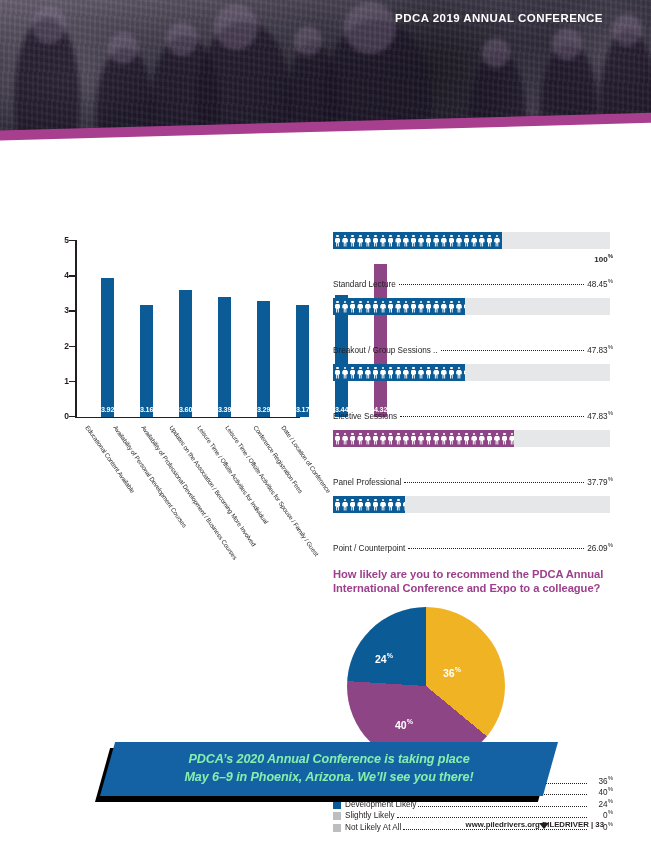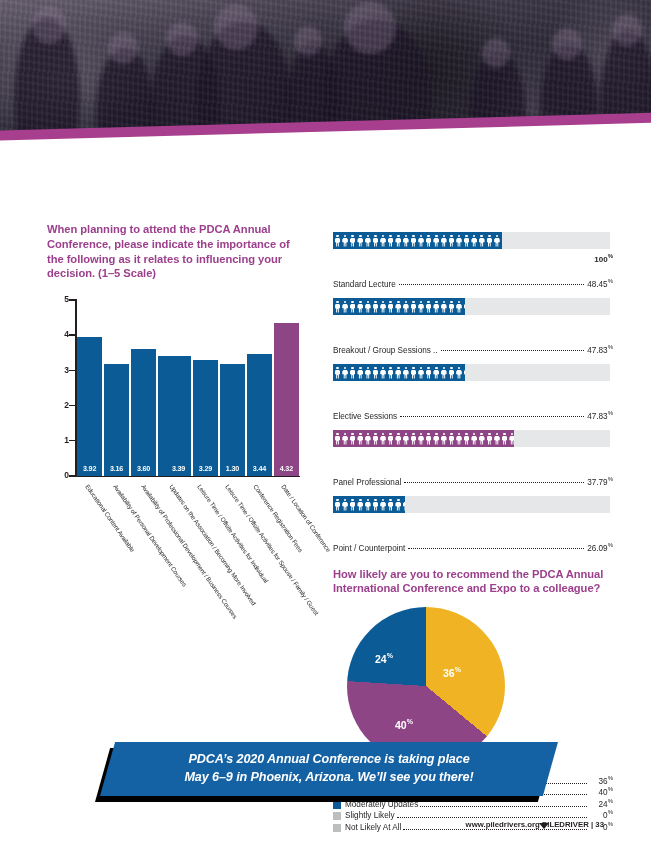--- a/index.html
+++ b/index.html
@@ -112,21 +112,21 @@
   }
   .bars {
     position: absolute; left: 30px; bottom: 28px;
     width: 222px; height: 177px;
     display: flex; align-items: flex-end; gap: 1.8px;
   }
   .bar {
     flex: 1 1 0;
     background: #0b5c96;
     position: relative;
-    display: flex; align-items: flex-end; justify-content: center;
+    display: flex; align-items: flex-end; justify-content: flex-end; margin-left: 24px;
   }
   .bar.accent { background: #8e4585; }
   .bar-val {
     color: #ffffff; font-size: 7.2px; font-weight: bold;
     padding-bottom: 3px; letter-spacing: -.2px;
   }
   .xlabels {
     position: absolute; left: 30px; top: 180px;
     width: 222px; height: 0;
     display: flex; gap: 1.8px;
@@ -246,21 +246,21 @@
   }
   .banner {
     position: absolute; left: 5px; top: 0;
     width: 458px; height: 54px;
     background: #1462a4;
     clip-path: polygon(3.3% 0%, 100% 0%, 96.7% 100%, 0% 100%);
     display: flex; flex-direction: column;
     align-items: center; justify-content: center;
   }
   .banner-line {
-    color: #ffffff;
+    color: #86efac;
     font-size: 12.6px;
     font-weight: bold;
     font-style: italic;
     line-height: 1.42;
     letter-spacing: -.1px;
   }
 
   .footer {
     position: absolute; right: 47px; top: 820px;
     font-size: 7.8px; font-weight: bold; color: #231f20;
@@ -287,24 +287,24 @@
     <div class="fig" style="left:470px; top:52px;  width:56px;  height:116px;"></div>
     <div class="fig-head" style="left:482px; top:38px; width:28px; height:30px;"></div>
     <div class="fig" style="left:540px; top:44px;  width:58px;  height:124px;"></div>
     <div class="fig-head" style="left:552px; top:28px; width:30px; height:32px;"></div>
     <div class="fig" style="left:600px; top:30px;  width:56px;  height:138px;"></div>
     <div class="fig-head" style="left:612px; top:14px; width:30px; height:32px;"></div>
   </div>
   <div class="photo-grain"></div>
   <div class="stripe"></div>
   <div class="stripe-mask"></div>
+  <div class="header-title">PDCA 2019 ANNUAL CONFERENCE</div>
 </div>
 
 <div class="col-left">
-  <div class="q-title">When planning to attend the PDCA Annual Conference, please indicate the importance of the following as it relates to influencing your decision. (1–5 Scale)</div>
 
   <div class="barchart">
     <div class="axis-y-line"></div>
     <div class="axis-x-line"></div>
 
     <div class="ytick" style="top:0px;"></div>
     <div class="ytick" style="top:35.2px;"></div>
     <div class="ytick" style="top:70.4px;"></div>
     <div class="ytick" style="top:105.6px;"></div>
     <div class="ytick" style="top:140.8px;"></div>
@@ -320,28 +320,28 @@
     <div class="bars">
       <div class="bar" style="height: 78.4%; background: rgb(11, 92, 150);">
           <span class="bar-val">3.92</span>
         </div>
       <div class="bar" style="height: 63.2%; background: rgb(11, 92, 150);">
           <span class="bar-val">3.16</span>
         </div>
       <div class="bar" style="height: 72%; background: rgb(11, 92, 150);">
           <span class="bar-val">3.60</span>
         </div>
-      <div class="bar" style="height: 67.8%; background: rgb(11, 92, 150); padding-left: 8px;">
+      <div class="bar" style="height: 67.8%; background: rgb(11, 92, 150);">
           <span class="bar-val">3.39</span>
         </div>
       <div class="bar" style="height: 65.8%; background: rgb(11, 92, 150);">
           <span class="bar-val">3.29</span>
         </div>
       <div class="bar" style="height: 63.4%; background: rgb(11, 92, 150);">
-          <span class="bar-val">1.30</span>
+          <span class="bar-val">3.17</span>
         </div>
       <div class="bar" style="height: 68.8%; background: rgb(11, 92, 150);">
           <span class="bar-val">3.44</span>
         </div>
       <div class="bar accent" style="height: 86.4%; background: rgb(142, 69, 133);">
           <span class="bar-val">4.32</span>
         </div>
     </div>
 
     <div class="xlabels">
@@ -554,21 +554,21 @@
         <span class="lg-val"><span>36</span><sup>%</sup></span>
       </div>
       <div class="legend-row">
         <span class="swatch" style="background:#f0b323"></span>
         <span class="lg-label">Very Likely</span>
         <span class="lg-dots"></span>
         <span class="lg-val"><span>40</span><sup>%</sup></span>
       </div>
       <div class="legend-row">
         <span class="swatch" style="background:#0b5c96"></span>
-        <span class="lg-label">Moderately Updates</span>
+        <span class="lg-label">Development Likely</span>
         <span class="lg-dots"></span>
         <span class="lg-val"><span>24</span><sup>%</sup></span>
       </div>
       <div class="legend-row">
         <span class="swatch" style="background:#bcbec0"></span>
         <span class="lg-label">Slightly Likely</span>
         <span class="lg-dots"></span>
         <span class="lg-val"><span>0</span><sup>%</sup></span>
       </div>
       <div class="legend-row">

